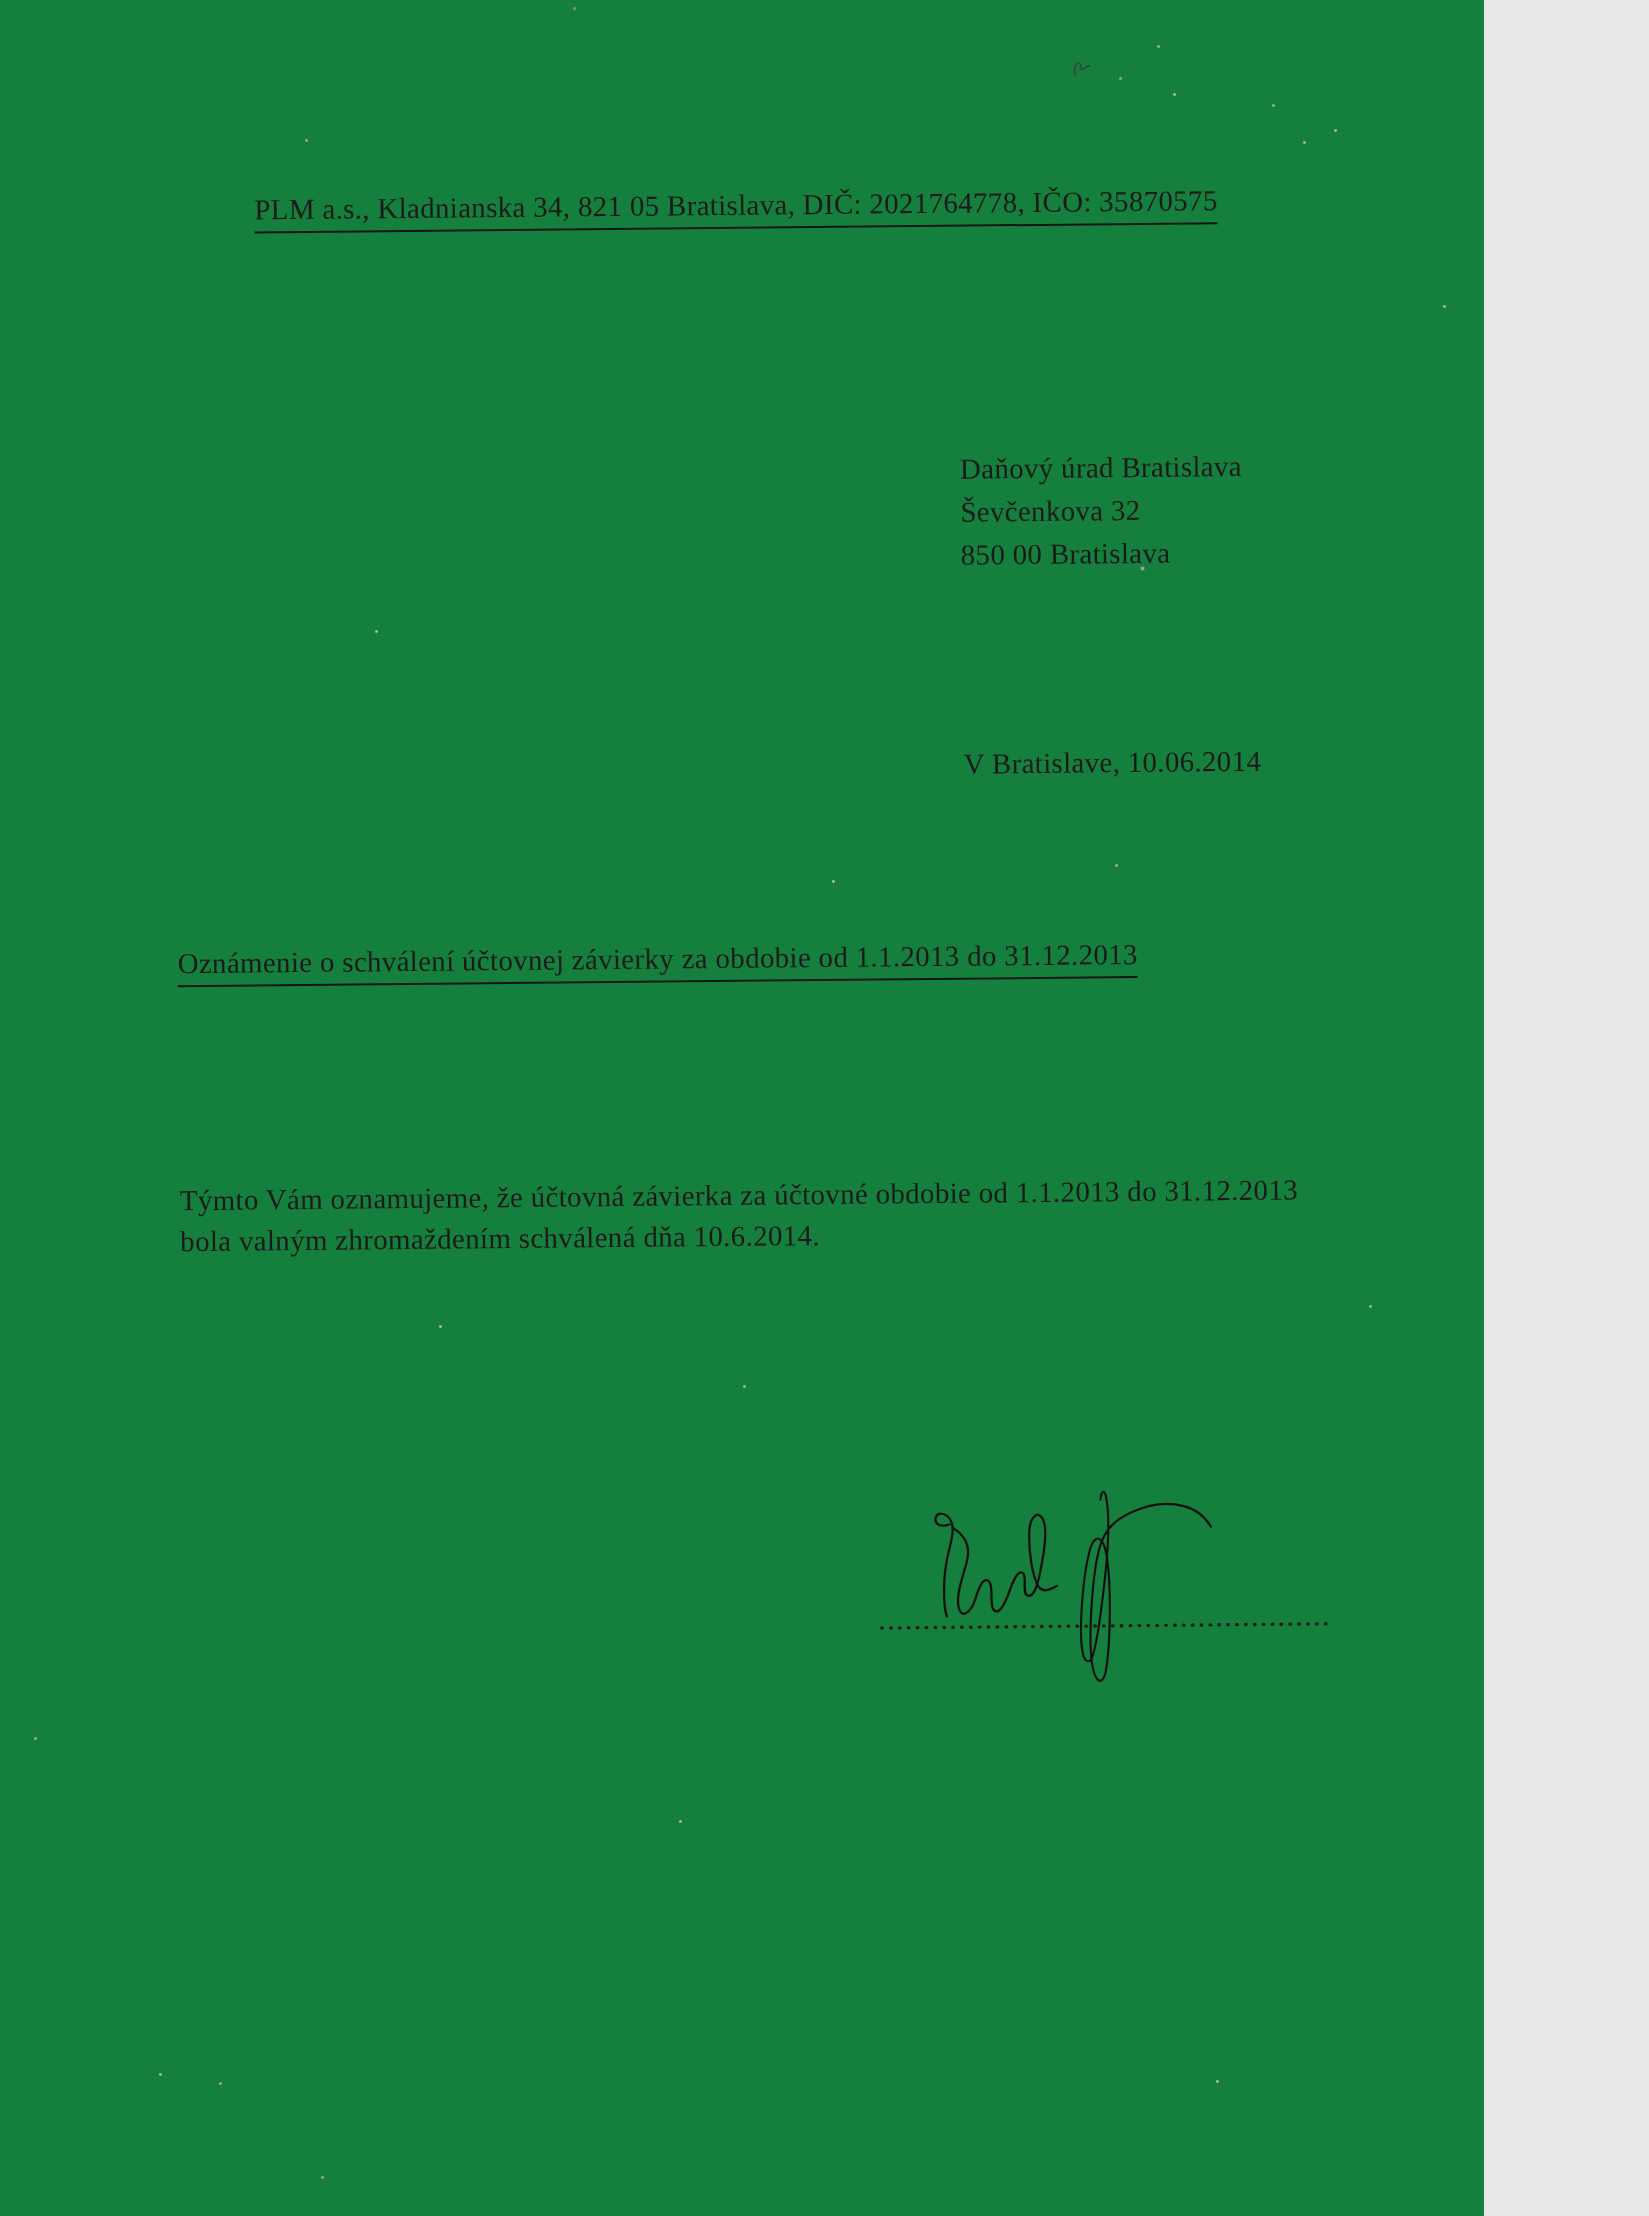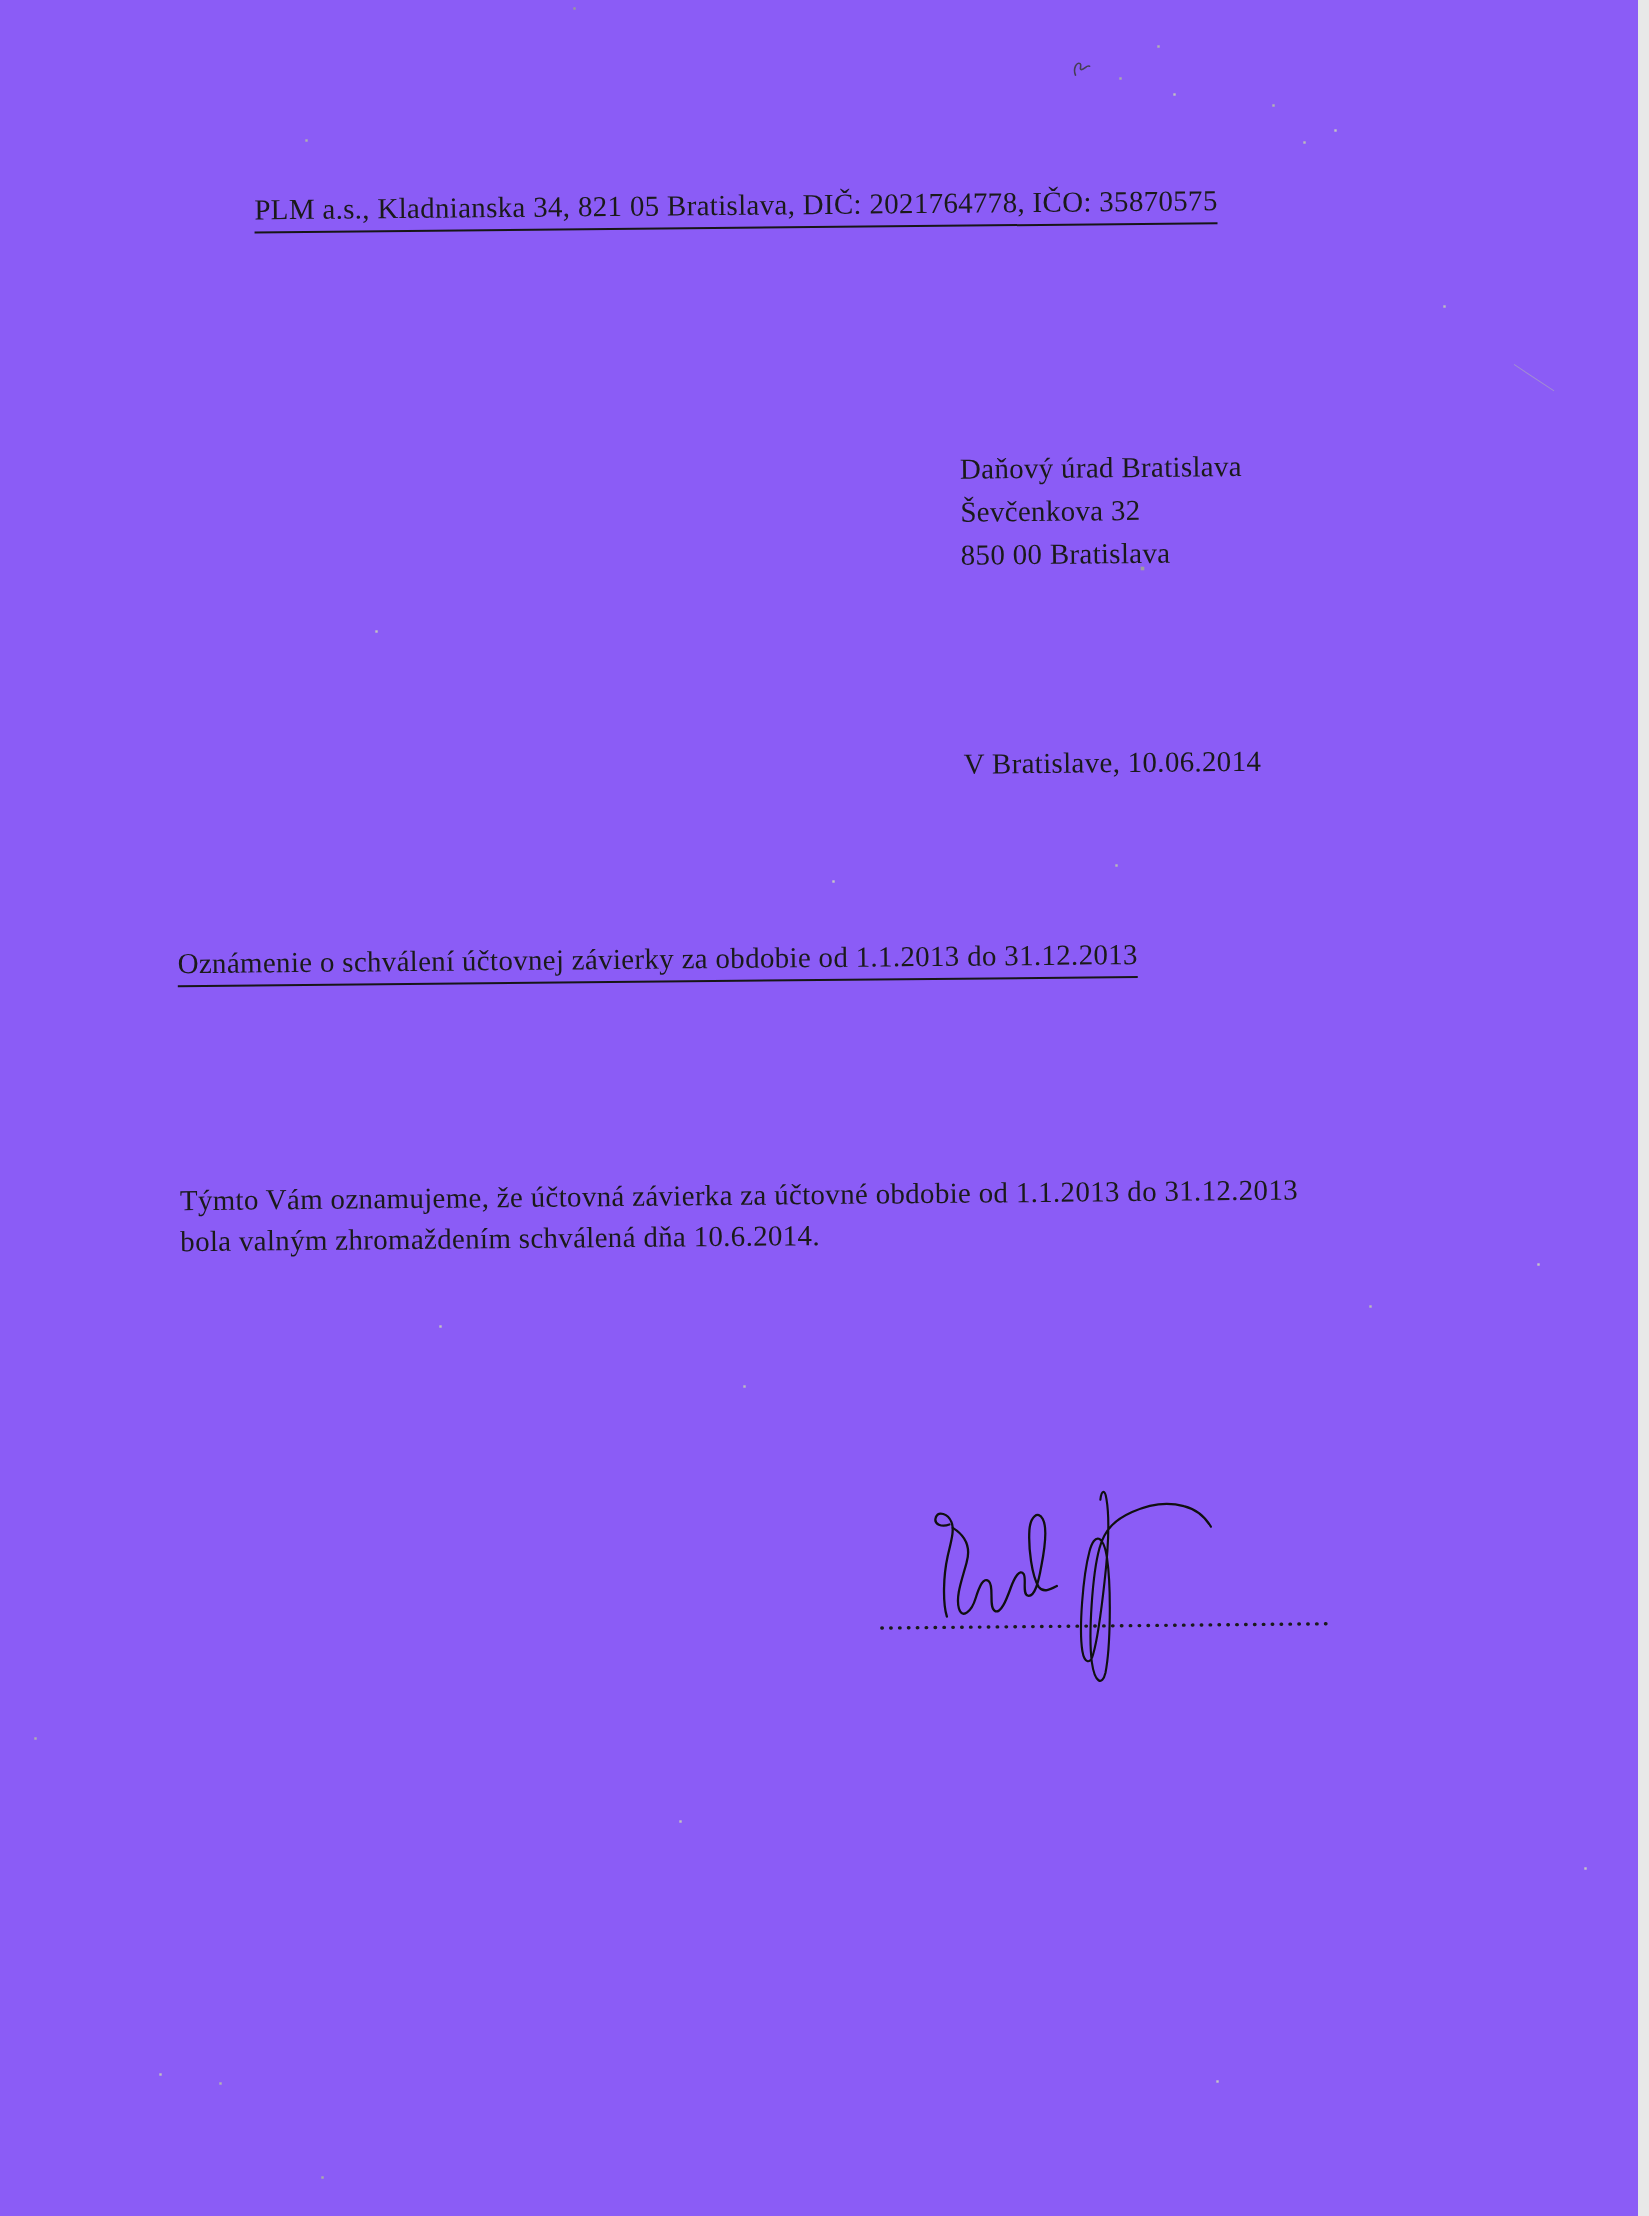--- a/index.html
+++ b/index.html
@@ -2,27 +2,26 @@
 <html style="font-size:10.7px"><head>
 <meta charset="utf-8">
 <style>
   html, body {
     margin: 0;
     padding: 0;
     background: #e8e8e8;
   }
   .page {
     position: relative;
-    width: 1616px;
+    width: 1484px;
     height: 2216px;
-    background: #8b5cf6;
+    background: #15803d;
     overflow: hidden;
     font-family: "Liberation Serif", "DejaVu Serif", serif;
     color: #1a1a1a;
-    padding-left: 22px;
   }
   
   .scan-content {
     position: absolute;
     left: 0; top: 0;
     width: 100%; height: 100%;
     transform: rotate(-0.55deg);
     transform-origin: 825px 1108px;
   }
   .txt {

